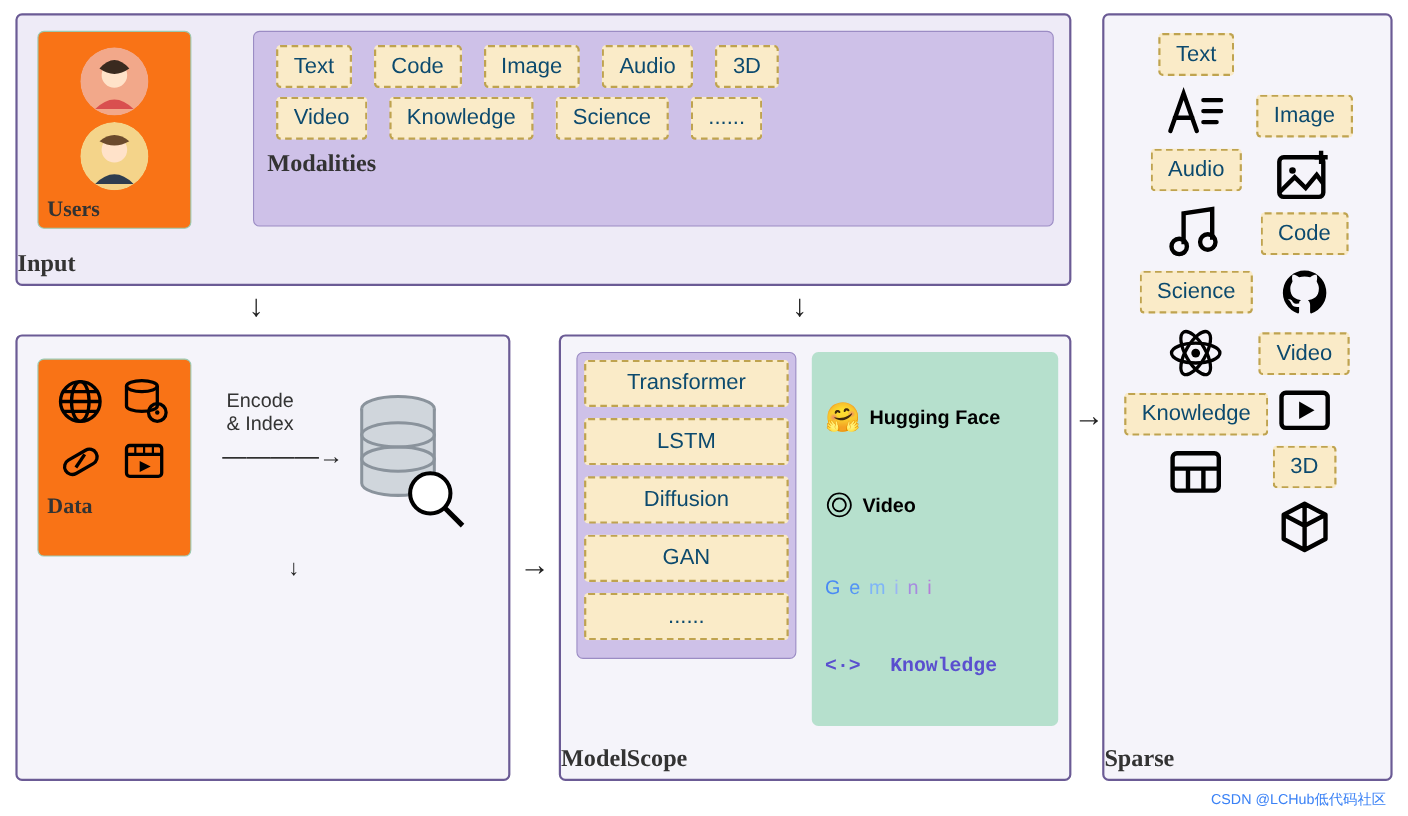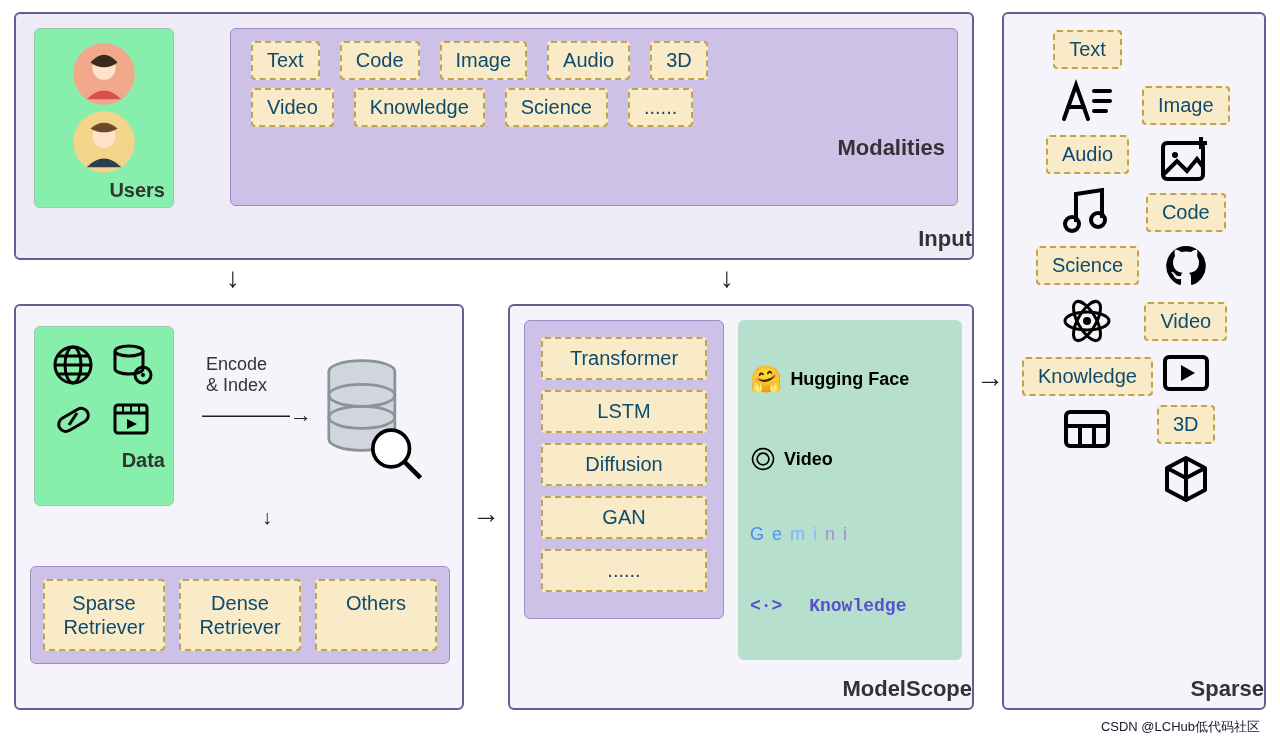--- a/index.html
+++ b/index.html
@@ -1,47 +1,47 @@
 <!DOCTYPE html>
 <html><head>
 <meta charset="utf-8">
 <style>
 * { box-sizing: border-box; margin: 0; padding: 0; }
 body { font-family: -apple-system, BlinkMacSystemFont, "Segoe UI", Arial, sans-serif; background: #fff; width: 1280px; height: 742px; position: relative; padding: 12px; }
 .panel { border: 2px solid #6b5b95; border-radius: 6px; position: absolute; }
-.section-label { font-size: 22px; font-weight: 600; text-align: right; color: #333; }
+.section-label { font-size: 22px; font-weight: 600; text-align: left; color: #333; font-family: Liberation Serif, serif; }
 .tag { display: inline-block; background: #faebc8; border: 2px dashed #bfa34f; border-radius: 4px; padding: 6px 14px; font-size: 20px; color: #0c4a6e; text-align: center; }
 .purple-box { background: #cec1e8; border: 1px solid #9b8cc4; border-radius: 6px; padding: 12px; }
-.green-box { background: #86efac; border: 1px solid #9bc9b0; border-radius: 6px; padding: 8px; }
+.green-box { background: #f97316; border: 1px solid #9bc9b0; border-radius: 6px; padding: 8px; }
 .green-box2 { background: #b6e0cd; border-radius: 6px; }
 .input-panel { left: 14px; top: 12px; width: 960px; height: 248px; background: #eeebf7; }
 .users-box { position: absolute; left: 18px; top: 14px; width: 140px; height: 180px; }
 .avatar { width: 62px; height: 62px; border-radius: 50%; margin: 6px auto; display: block; }
 .modalities-box { position: absolute; left: 214px; top: 14px; width: 728px; height: 178px; }
 .modalities-box .row { margin-bottom: 8px; display: flex; gap: 20px; justify-content: flex-start; padding-left: 8px; }
 .input-title { position: absolute; bottom: 6px; left: 0; right: 0; }
 .retriever-panel { left: 14px; top: 304px; width: 450px; height: 406px; background: #f5f4fa; }
 .data-box { position: absolute; left: 18px; top: 20px; width: 140px; height: 180px; }
 .icon-grid { display: grid; grid-template-columns: 1fr 1fr; gap: 6px; padding: 6px; }
 .retriever-types { position: absolute; left: 14px; top: 260px; width: 420px; }
 .retriever-types-inner { display: flex; gap: 14px; }
 .rtag { flex: 1; text-align: center; line-height: 1.2; padding: 10px 6px; }
 .retriever-title { position: absolute; bottom: 6px; left: 0; right: 0; }
 .generator-panel { left: 508px; top: 304px; width: 466px; height: 406px; background: #f5f4fa; }
-.gen-left { position: absolute; left: 14px; top: 14px; width: 200px; padding: 16px; }
+.gen-left { position: absolute; left: 14px; top: 14px; width: 200px; padding: 6px; }
 .gen-left .tag { display: block; width: 100%; margin-bottom: 10px; padding: 8px 0; }
 .gen-right { position: absolute; left: 228px; top: 14px; width: 224px; height: 340px; padding: 18px 12px; display: flex; flex-direction: column; justify-content: space-around; }
 .brand { display: flex; align-items: center; gap: 8px; font-weight: 700; font-size: 18px; }
 .generator-title { position: absolute; bottom: 6px; left: 0; right: 0; }
 .result-panel { left: 1002px; top: 12px; width: 264px; height: 698px; background: #f5f4fa; }
 .result-col { display: flex; flex-direction: column; align-items: center; gap: 8px; position: absolute; }
 .arrow { position: absolute; font-size: 28px; color: #222; }
 .annot { position: absolute; font-size: 18px; color: #333; }
 .db-icon { position: absolute; }
-.watermark { position: absolute; right: 20px; bottom: 6px; font-size: 13px; color: #0f172a; }
+.watermark { position: absolute; right: 20px; bottom: 6px; font-size: 13px; color: #3b82f6; }
 svg { display: block; }
 </style>
 </head>
 <body>
 
 <div class="panel input-panel">
   <div class="green-box users-box">
     <svg class="avatar" viewBox="0 0 64 64">
         <circle cx="32" cy="32" r="32" fill="#f2a88a"></circle>
         <circle cx="32" cy="26" r="12" fill="#ffe2c9"></circle>
@@ -116,27 +116,20 @@
     <svg viewBox="0 0 120 140" width="110" height="130">
         <ellipse cx="50" cy="16" rx="36" ry="12" fill="#d0d6dc" stroke="#8a939c" stroke-width="3"></ellipse>
         <path d="M14 16 V90 A36 12 0 0 0 86 90 V16" fill="#d0d6dc" stroke="#8a939c" stroke-width="3"></path>
         <ellipse cx="50" cy="42" rx="36" ry="12" fill="none" stroke="#8a939c" stroke-width="3"></ellipse>
         <ellipse cx="50" cy="66" rx="36" ry="12" fill="none" stroke="#8a939c" stroke-width="3"></ellipse>
         <circle cx="82" cy="100" r="20" fill="#fff" stroke="#000" stroke-width="4"></circle>
         <line x1="96" y1="114" x2="114" y2="132" stroke="#000" stroke-width="5"></line>
       </svg>
   </div>
   <div class="arrow" style="left:246px;top:200px;font-size:20px">↓</div>
-  <div class="purple-box retriever-types">
-    <div class="retriever-types-inner">
-      <span class="tag rtag">Sparse Retriever</span>
-      <span class="tag rtag">Dense Retriever</span>
-      <span class="tag rtag">Others</span>
-    </div>
-  </div>
 </div>
 
 <div class="arrow" style="left:472px;top:498px">→</div>
 
 <div class="panel generator-panel">
   <div class="purple-box gen-left">
     <span class="tag">Transformer</span>
     <span class="tag">LSTM</span>
     <span class="tag">Diffusion</span>
     <span class="tag">GAN</span>

